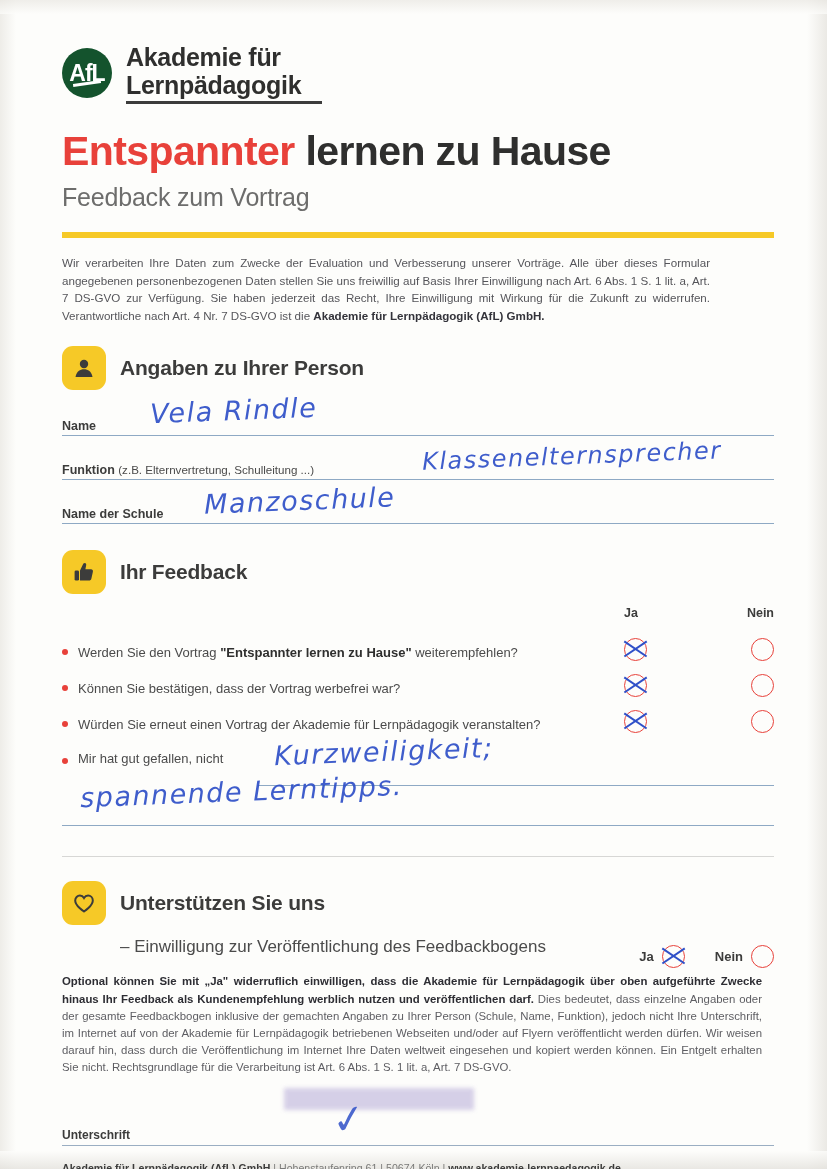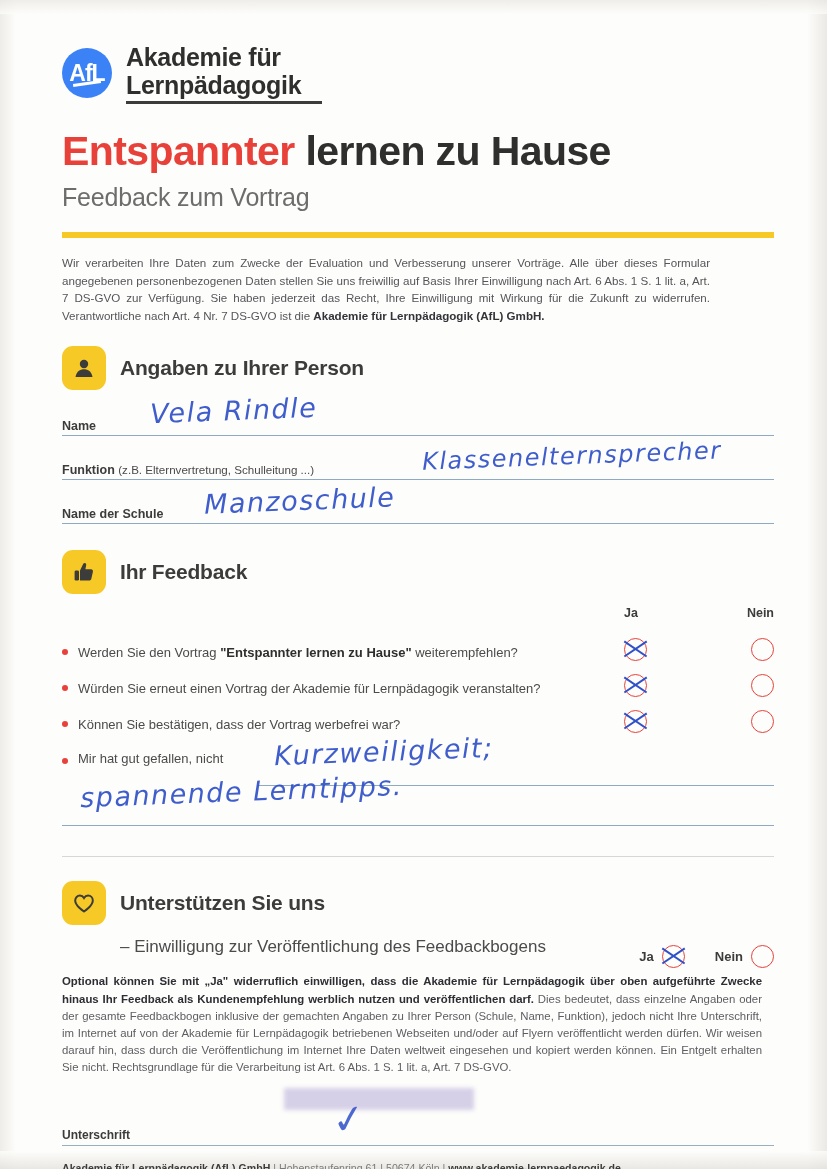--- a/index.html
+++ b/index.html
@@ -22,21 +22,21 @@
   .scan-edge-r{position:absolute;right:0;top:0;width:20px;height:1169px;background:linear-gradient(270deg,#e6e4df 0%,#fdfdfb 100%);opacity:.8;}
   .scan-edge-t{position:absolute;left:0;top:0;width:827px;height:14px;background:linear-gradient(180deg,#e9e7e2 0%,#fdfdfb 100%);opacity:.7;}
   .scan-edge-b{position:absolute;left:0;bottom:0;width:827px;height:18px;background:linear-gradient(0deg,#e4e2dd 0%,#fdfdfb 100%);opacity:.8;}
 
   .content{position:absolute;left:62px;top:44px;width:712px;}
 
   
   .logo-row{display:flex;align-items:center;gap:14px;height:58px;}
   .logo-mark{
     width:50px;height:50px;border-radius:50%;
-    background:#3b82f6;
+    background:#14532d;
     display:flex;align-items:center;justify-content:center;
     color:#fff;font-weight:bold;font-size:23px;letter-spacing:-1px;
     position:relative;
   }
   .logo-mark .bar{
     position:absolute;left:11px;bottom:13px;width:28px;height:3px;background:#fff;transform:rotate(-8deg);
   }
   .logo-text{line-height:1.12;font-weight:bold;font-size:25px;color:#2f2f2e;letter-spacing:-.3px;}
   .logo-text .l2{position:relative;}
   .logo-underline{width:196px;height:3px;background:#3c3c3b;margin-top:2px;}
@@ -210,30 +210,30 @@
         <span class="bullet"></span>
         <span class="q-text"><span>Werden Sie den Vortrag </span><b>"Entspannter lernen zu Hause"</b><span> weiterempfehlen?</span></span>
         <span class="circles">
           <span class="circ mark"></span>
           <span class="circ"></span>
         </span>
       </div>
 
       <div class="q-row">
         <span class="bullet"></span>
-        <span class="q-text">Würden Sie erneut einen Vortrag der Akademie für Lernpädagogik veranstalten?</span>
+        <span class="q-text">Können Sie bestätigen, dass der Vortrag werbefrei war?</span>
         <span class="circles">
           <span class="circ mark"></span>
           <span class="circ"></span>
         </span>
       </div>
 
       <div class="q-row">
         <span class="bullet"></span>
-        <span class="q-text">Können Sie bestätigen, dass der Vortrag werbefrei war?</span>
+        <span class="q-text">Würden Sie erneut einen Vortrag der Akademie für Lernpädagogik veranstalten?</span>
         <span class="circles">
           <span class="circ mark"></span>
           <span class="circ"></span>
         </span>
       </div>
 
       <div style="position:relative;height:44px;margin-top:6px;">
         <span class="bullet" style="position:absolute;left:0;top:10px;"></span>
         <span class="q-text" style="position:absolute;left:16px;top:3px;">Mir hat gut gefallen, nicht</span>
         <span class="hand" style="left:212px;top:-12px;">Kurzweiligkeit;</span>

